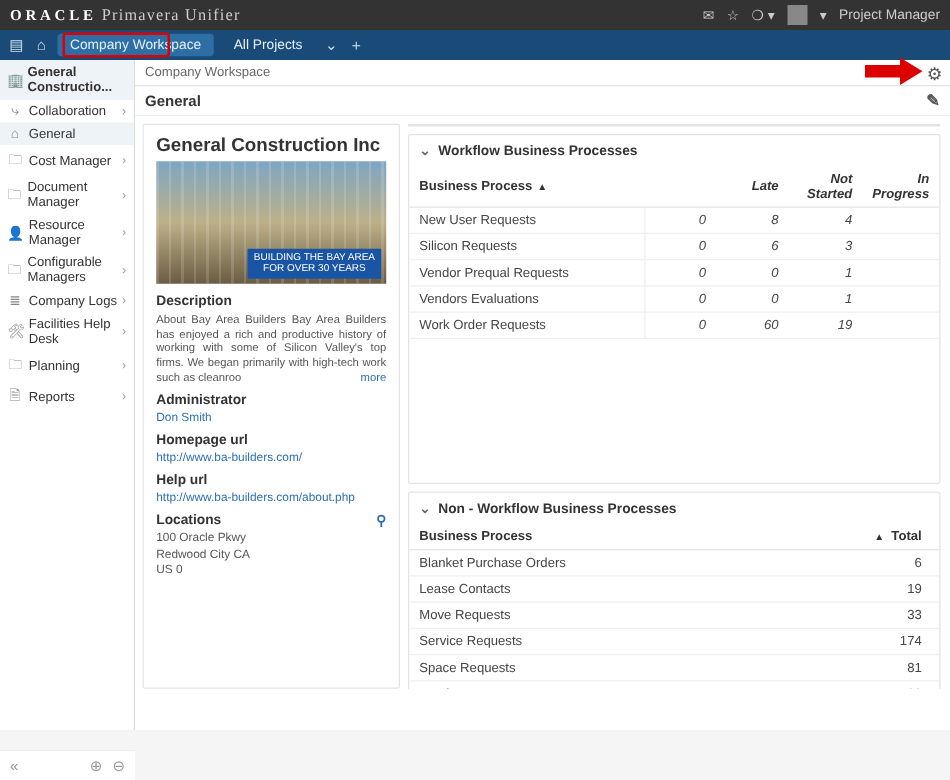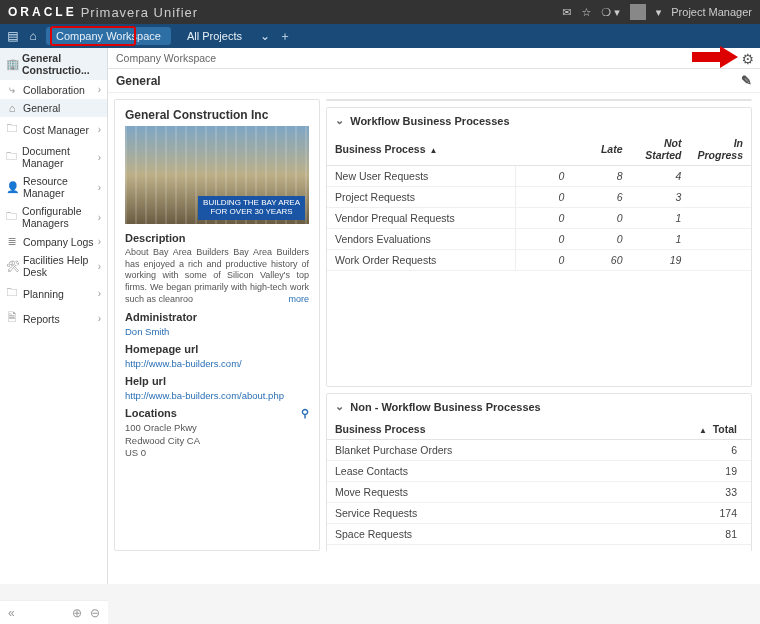--- a/index.html
+++ b/index.html
@@ -1,18 +1,18 @@
 <!DOCTYPE html>
 <html><head>
 <meta charset="utf-8">
 <style>
 * { box-sizing: border-box; margin: 0; padding: 0; }
 body { font-family: Arial, Helvetica, sans-serif; font-size: 11px; color: #333; background: #f5f5f5; width: 760px; height: 624px; overflow: hidden; position: relative; }
 .header { background: #333; color: #fff; height: 24px; display: flex; align-items: center; padding: 0 8px; }
-.brand { font-family: Liberation Sans, sans-serif; font-size: 13px; letter-spacing: 1px; font-weight: normal; display: flex; align-items: center; }
+.brand { font-family: Liberation Serif, serif; font-size: 13px; letter-spacing: 1px; font-weight: normal; display: flex; align-items: center; }
 .brand .o { letter-spacing: 3px; font-weight: bold; font-size: 12px; }
 .brand .p { color: #ccc; margin-left: 4px; }
 .header-right { margin-left: auto; display: flex; align-items: center; gap: 10px; color: #ccc; font-size: 11px; }
 .header-right .icon { cursor: pointer; color: #ccc; }
 .avatar { width: 16px; height: 16px; background: #888; display: inline-block; vertical-align: middle; }
 .tabbar { background: #1a4a78; color: #fff; height: 24px; display: flex; align-items: center; padding: 0 6px; gap: 6px; position: relative; }
 .tabbar .ticon { color: #cfe3f2; cursor: pointer; font-size: 12px; width: 14px; text-align: center; }
 .tab { padding: 3px 10px; font-size: 11px; color: #e6f0f8; cursor: pointer; border-radius: 3px; }
 .tab.active { background: #2d6ea5; }
 .tab-highlight { position: absolute; left: 50px; top: 2px; width: 86px; height: 20px; border: 2px solid #d00; border-radius: 3px; pointer-events: none; }
@@ -24,21 +24,21 @@
 .side-item .chev { color: #999; font-size: 10px; }
 .side-icon { color: #888; font-size: 11px; width: 12px; display: inline-block; text-align: center; }
 .main { flex: 1; display: flex; flex-direction: column; background: #fff; }
 .breadcrumb-row { border-bottom: 1px solid #e3e3e3; padding: 4px 8px; font-size: 10.5px; color: #666; display: flex; align-items: center; position: relative; }
 .gear { position: absolute; right: 6px; top: 3px; font-size: 14px; color: #555; cursor: pointer; }
 .arrow-anno { position: absolute; right: 22px; top: -2px; pointer-events: none; }
 .title-row { padding: 4px 8px; font-size: 12px; font-weight: bold; display: flex; align-items: center; border-bottom: 1px solid #eee; }
 .pencil { margin-left: auto; font-size: 13px; color: #555; cursor: pointer; }
 .content { flex: 1; display: flex; gap: 6px; padding: 6px 6px 0 6px; overflow: hidden; }
 .left-card { width: 206px; border: 1px solid #e3e3e3; border-radius: 2px; background: #fff; padding: 8px 10px; overflow-y: auto; height: 452px; }
-.left-card h3 { font-size: 12px; font-weight: bold; margin-bottom: 4px; }
+.left-card h3 { font-size: 15px; font-weight: bold; margin-bottom: 4px; }
 .hero { width: 100%; height: 98px; background: linear-gradient(180deg,#7ea6c4 0%, #bdb088 50%, #6a5c42 100%); position: relative; margin-bottom: 8px; overflow: hidden; }
 .hero::before { content:""; position:absolute; inset:0; background: repeating-linear-gradient(90deg, rgba(255,255,255,.15) 0 2px, transparent 2px 10px); }
 .hero-badge { position: absolute; right: 4px; bottom: 4px; background: #1a55a5; color: #fff; font-size: 8px; padding: 3px 5px; text-align: center; line-height: 1.1; }
 .section-h { font-size: 11px; font-weight: bold; margin: 6px 0 3px; }
 .desc { font-size: 9px; color: #555; line-height: 1.3; text-align: justify; }
 .more { color: #2a6fb5; font-size: 9px; float: right; cursor: pointer; }
 .sub { font-size: 9.5px; color: #2a6fb5; margin-top: 2px; word-break: break-all; }
 .plain { font-size: 9.5px; color: #555; margin-top: 2px; line-height: 1.3; }
 .name-line { font-size: 9.5px; color: #2a6fb5; margin-top: 2px; }
 .locpin { color: #2a6fb5; float: right; }
@@ -263,21 +263,21 @@
               </thead>
             <tbody id="wf-body">
                 <tr>
                   <td class="bp">New User Requests</td>
     <td class="center">0</td>
     <td class="center">8</td>
     <td class="center">4</td>
     <td class="center"></td>
                 </tr>
                 <tr>
-                  <td class="bp">Project Requests</td>
+                  <td class="bp">Silicon Requests</td>
     <td class="center">0</td>
     <td class="center">6</td>
     <td class="center">3</td>
     <td class="center"></td>
                 </tr>
                 <tr>
                   <td class="bp">Vendor Prequal Requests</td>
     <td class="center">0</td>
     <td class="center">0</td>
     <td class="center">1</td>

